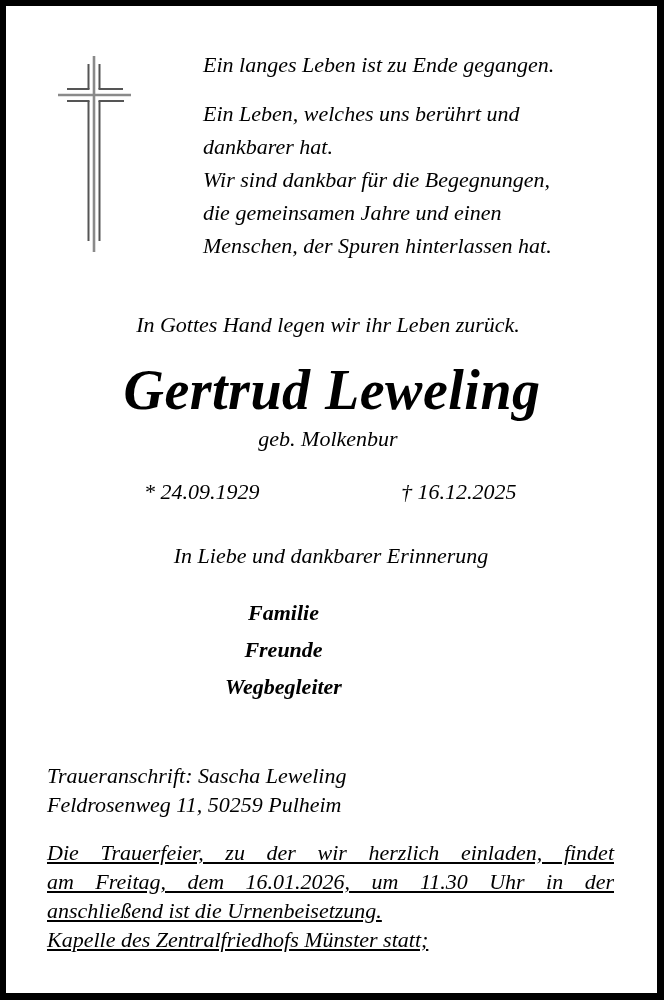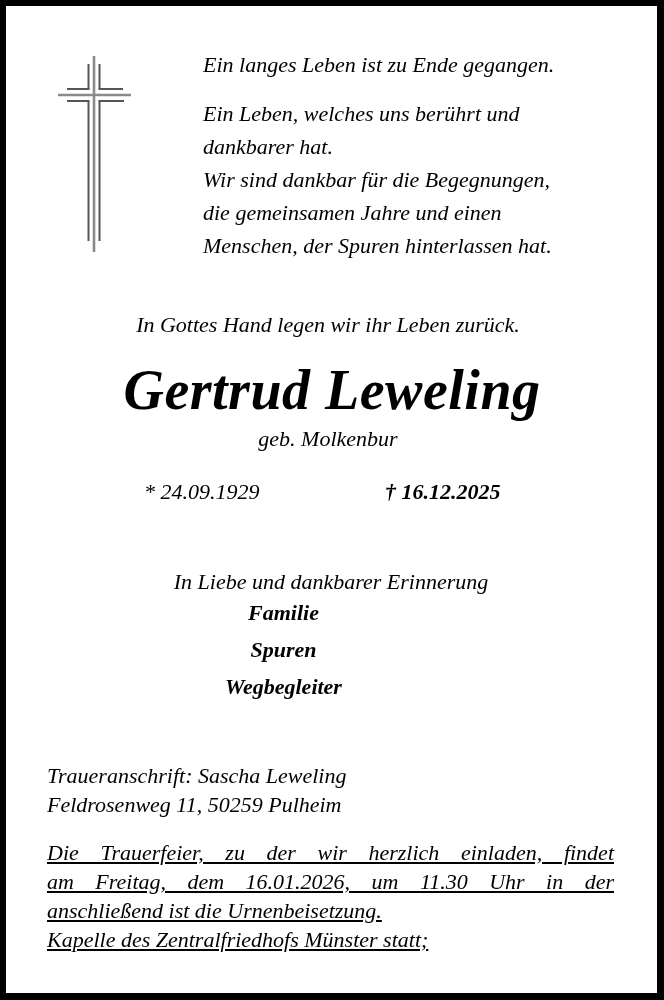--- a/index.html
+++ b/index.html
@@ -79,25 +79,24 @@
       font-style: italic;
       font-size: 22px;
       line-height: 28px;
     }
     .dates .born {
       position: absolute;
       left: 144px;
     }
     .dates .died {
       position: absolute;
-      left: 385px;
-      font-weight: bold;
+      left: 401px;
     }
     .memory {
-      top: 568px;
+      top: 542px;
       font-size: 22px;
       line-height: 28px;
       left: -1px;
     }
     .mourners {
       position: absolute;
       top: 594px;
       left: 0;
       width: 567px;
       text-align: center;
@@ -177,21 +176,21 @@
 
 <div class="dates">
   <span class="born">* 24.09.1929</span>
   <span class="died">† 16.12.2025</span>
 </div>
 
 <div class="centered memory">In Liebe und dankbarer Erinnerung</div>
 
 <div class="mourners">
   <div>Familie</div>
-  <div>Spuren</div>
+  <div>Freunde</div>
   <div>Wegbegleiter</div>
 </div>
 
 <div class="address">
   <div>Traueranschrift: Sascha Leweling</div>
   <div>Feldrosenweg 11, 50259 Pulheim</div>
 </div>
 
 <div class="ceremony">
   <div class="justify">Die Trauerfeier, zu der wir herzlich einladen, findet</div>

